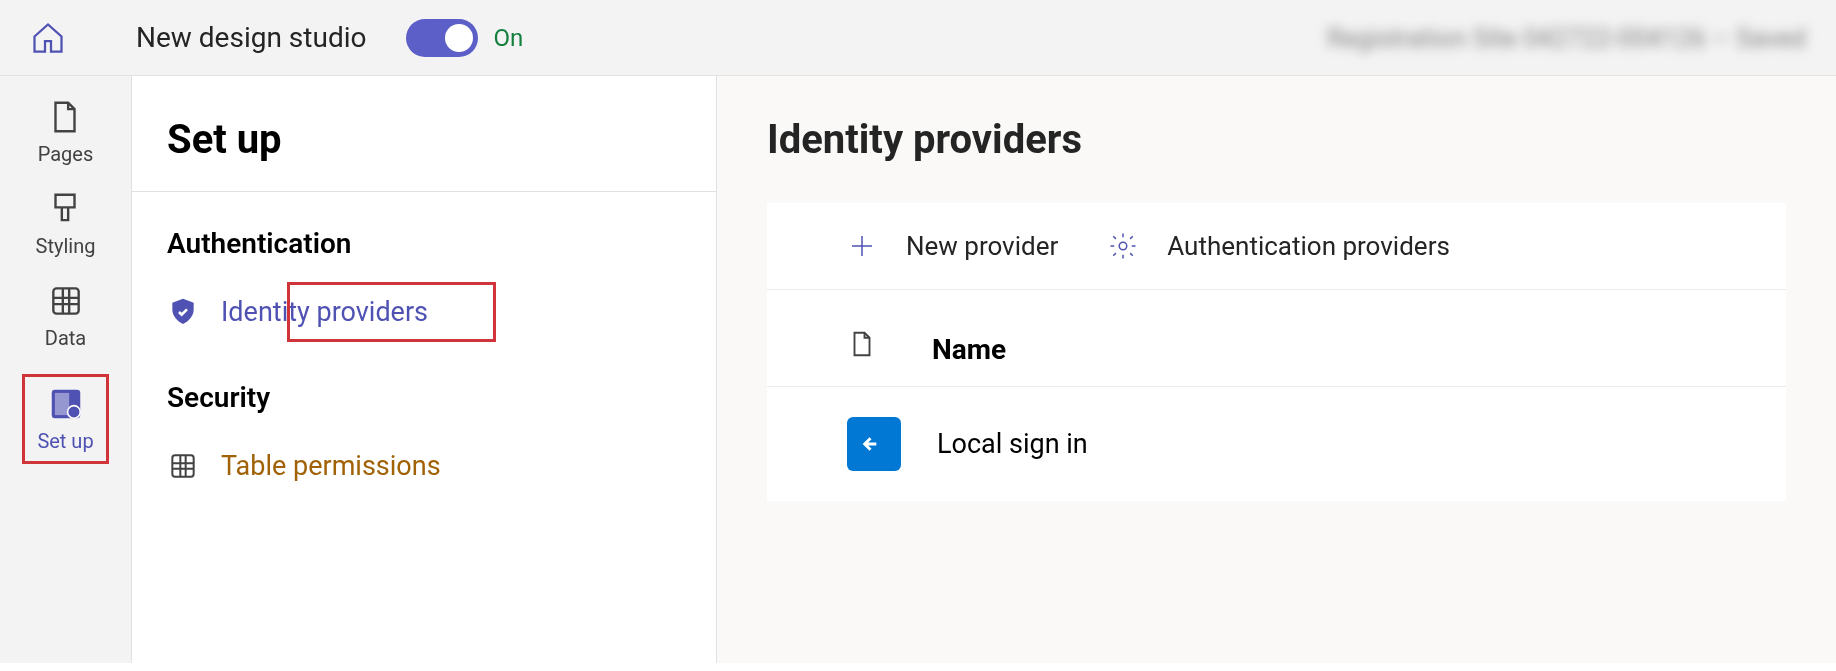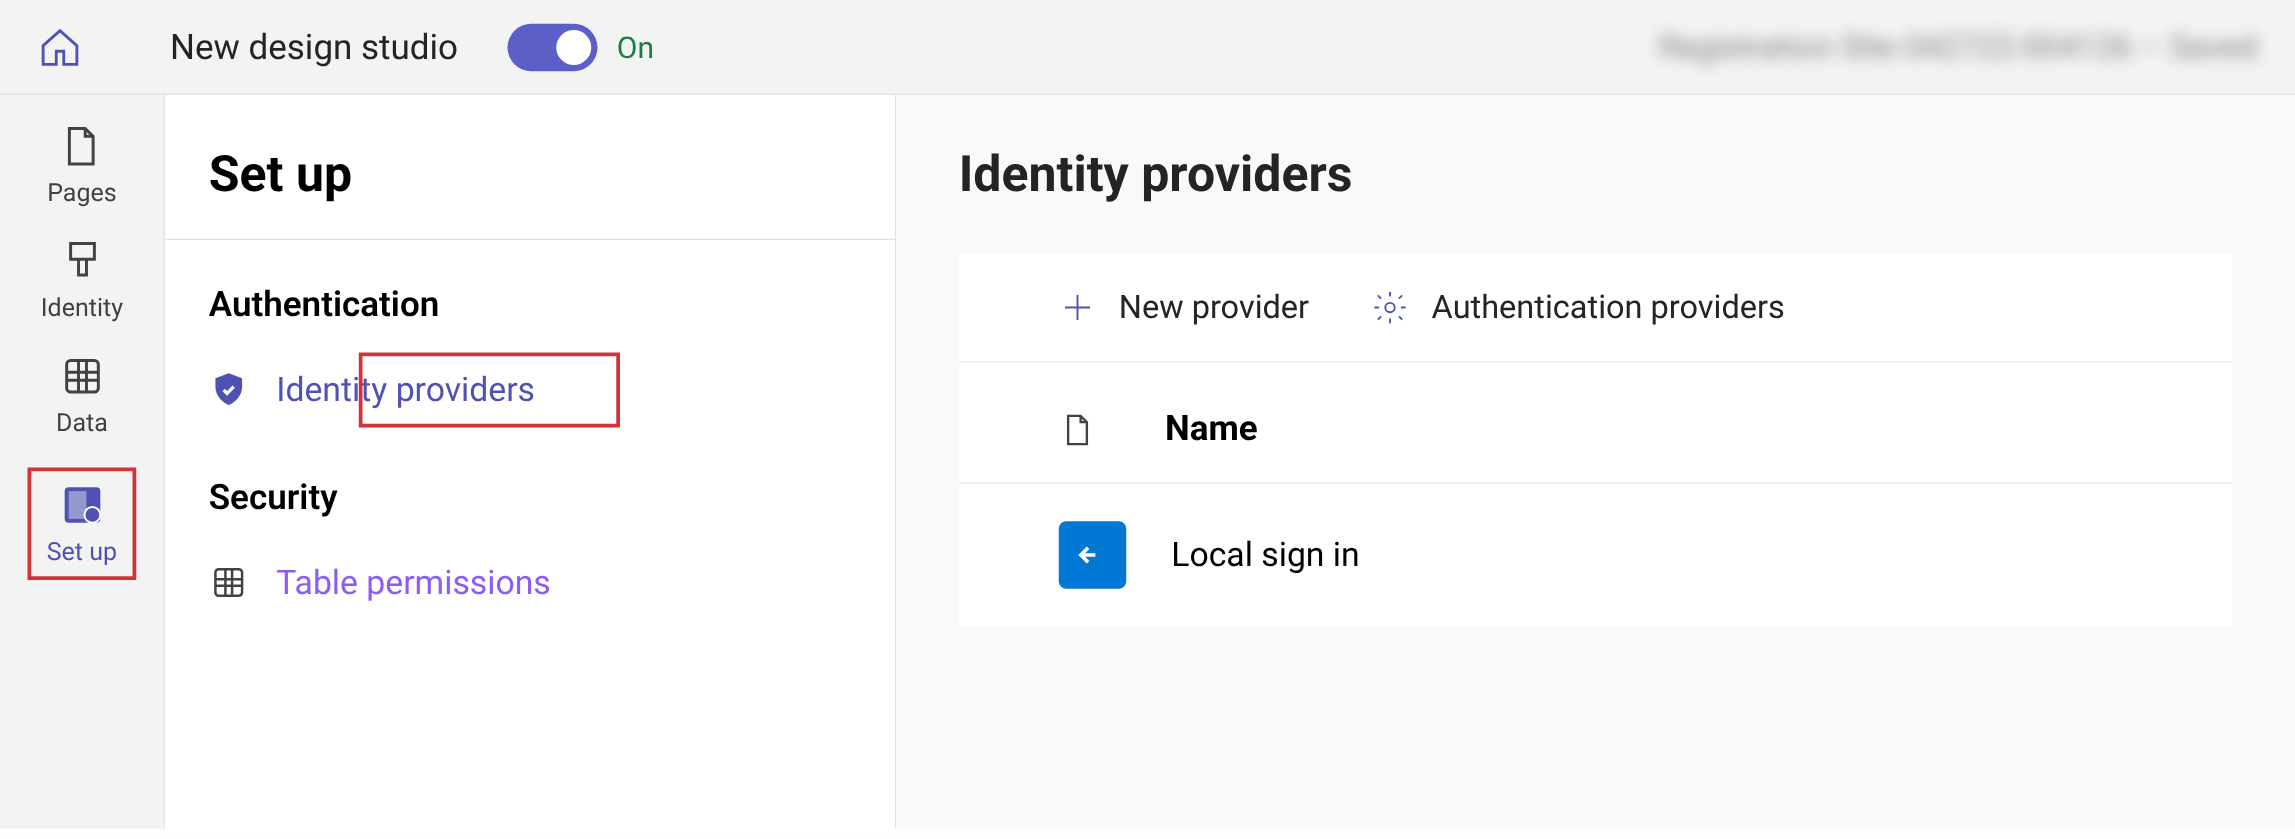--- a/index.html
+++ b/index.html
@@ -95,21 +95,21 @@
     font-size: 28px;
     font-weight: 600;
     padding: 35px 35px 18px;
   }
   .sub-item {
     display: flex;
     align-items: center;
     font-size: 27px;
     padding: 18px 35px;
     cursor: pointer;
-    color: #8b5cf6;
+    color: #a16207;
     gap: 22px;
   }
   .sub-item svg { width: 32px; height: 32px; }
   .sub-item.selected {
     background: #fff;
     color: #4f52b2;
     position: relative;
   }
   .sub-item.selected .highlight-box {
     position: absolute;
@@ -131,26 +131,26 @@
     width: 100%;
   }
   .card-toolbar {
     display: flex;
     align-items: center;
     padding: 28px 80px;
     border-bottom: 1px solid #edebe9;
     gap: 50px;
   }
   .tb-btn {
-    display: flex; align-items: center; gap: 18px;
+    display: flex; align-items: center; gap: 29px;
     font-size: 26px; color: #242424; cursor: pointer;
   }
   .tb-btn svg { width: 30px; height: 30px; color:#4f52b2; }
   .table-head {
-    display: flex; align-items: flex-start;
+    display: flex; align-items: flex-end;
     padding: 36px 80px 20px;
     border-bottom: 1px solid #edebe9;
     gap: 55px;
   }
   .col-icon svg { width: 30px; height: 36px; stroke:#424242; fill:none; stroke-width:1.5;}
   .col-name { font-size: 28px; font-weight: 700; }
   .table-row {
     display: flex; align-items: center;
     padding: 30px 80px;
     gap: 36px;
@@ -189,21 +189,21 @@
       <svg viewBox="0 0 24 24" fill="none" stroke-width="1.5">
           <path d="M6 3h8l4 4v14H6z"></path>
           <path d="M14 3v4h4"></path>
         </svg>
       <span class="rail-label">Pages</span>
     </div>
     <div class="rail-item">
       <svg viewBox="0 0 24 24" fill="none" stroke-width="1.5">
           <path d="M6 3h12v8H6z M10 11v8h4v-8"></path>
         </svg>
-      <span class="rail-label">Identity</span>
+      <span class="rail-label">Styling</span>
     </div>
     <div class="rail-item">
       <svg viewBox="0 0 24 24" fill="none" stroke-width="1.5">
           <rect x="4" y="4" width="16" height="16" rx="2"></rect>
           <path d="M4 10h16M4 14h16M10 4v16M14 4v16"></path>
         </svg>
       <span class="rail-label">Data</span>
     </div>
     <div class="rail-item active">
       <svg viewBox="0 0 24 24">

